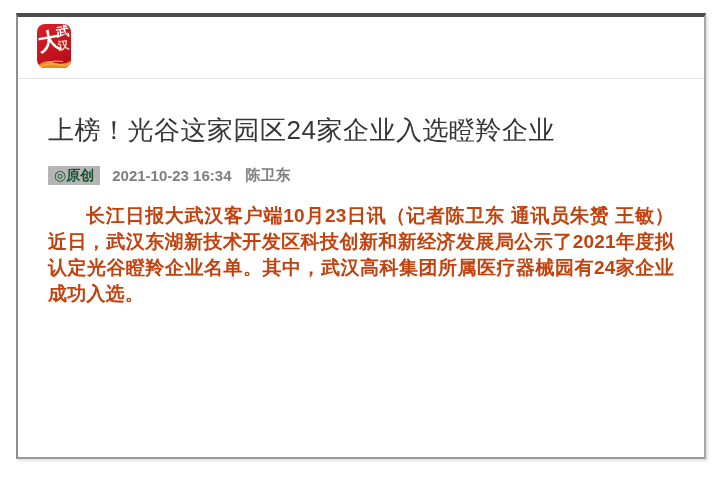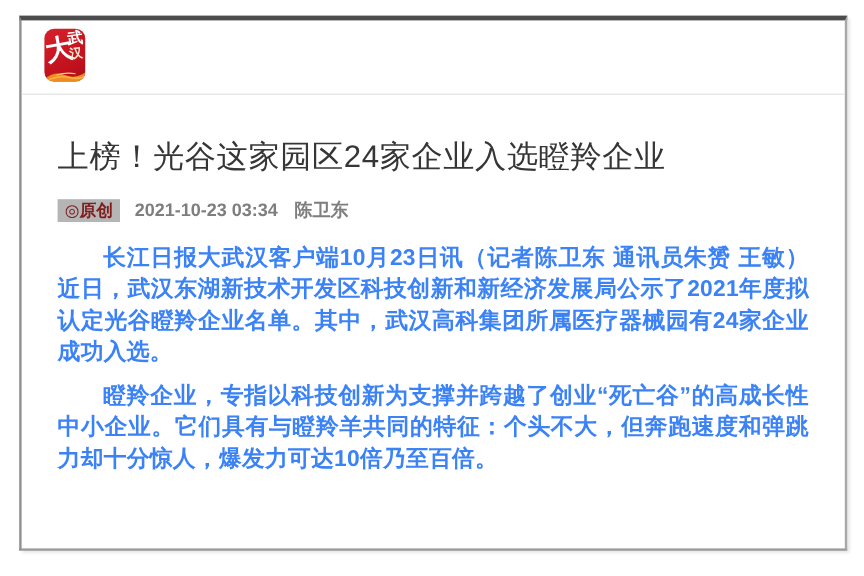--- a/index.html
+++ b/index.html
@@ -103,36 +103,36 @@
     height: 21px;
     display: flex;
     align-items: center;
     font-size: 15px;
     color: #7e7e7e;
     font-weight: 700;
   }
   .origin-badge {
     display: inline-block;
     background: #b5b5b5;
-    color: #7f1d1d;
+    color: #14532d;
     font-size: 14px;
     line-height: 19px;
     padding: 0 6px;
     margin-right: 12px;
     font-weight: 700;
   }
   .meta-date {
     margin-right: 14px;
   }
   .article-body p {
     margin: 0;
     font-size: 19px;
     line-height: 26px;
     font-weight: 700;
-    color: #3b82f6;
+    color: #c2410c;
     text-indent: 2em;
     text-align: justify;
     letter-spacing: 0.2px;
   }
   .article-body p.p1 { margin-top: 17px; }
   .article-body p.p2 { margin-top: 11px; }
   .article-body p.p3 { margin-top: 7px; }
 </style>
 </head>
 <body>
@@ -151,23 +151,22 @@
       </svg>
     </div>
     <div class="header-divider"></div>
   </div>
 
   <div class="article">
     <h1 class="article-title">上榜！光谷这家园区24家企业入选瞪羚企业</h1>
 
     <div class="article-meta">
       <span class="origin-badge">◎原创</span>
-      <span class="meta-date">2021-10-23 03:34</span>
+      <span class="meta-date">2021-10-23 16:34</span>
       <span class="meta-author">陈卫东</span>
     </div>
 
     <div class="article-body">
       <p class="p1">长江日报大武汉客户端10月23日讯（记者陈卫东 通讯员朱赟 王敏）近日，武汉东湖新技术开发区科技创新和新经济发展局公示了2021年度拟认定光谷瞪羚企业名单。其中，武汉高科集团所属医疗器械园有24家企业成功入选。</p>
-      <p class="p2">瞪羚企业，专指以科技创新为支撑并跨越了创业“死亡谷”的高成长性中小企业。它们具有与瞪羚羊共同的特征：个头不大，但奔跑速度和弹跳力却十分惊人，爆发力可达10倍乃至百倍。</p>
     </div>
   </div>
 
 </div>
 
 </body></html>

